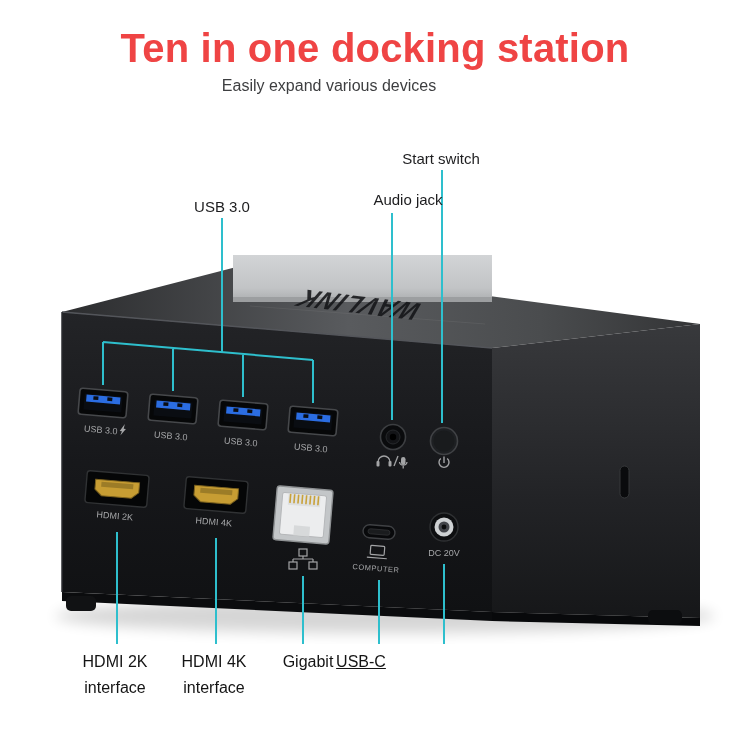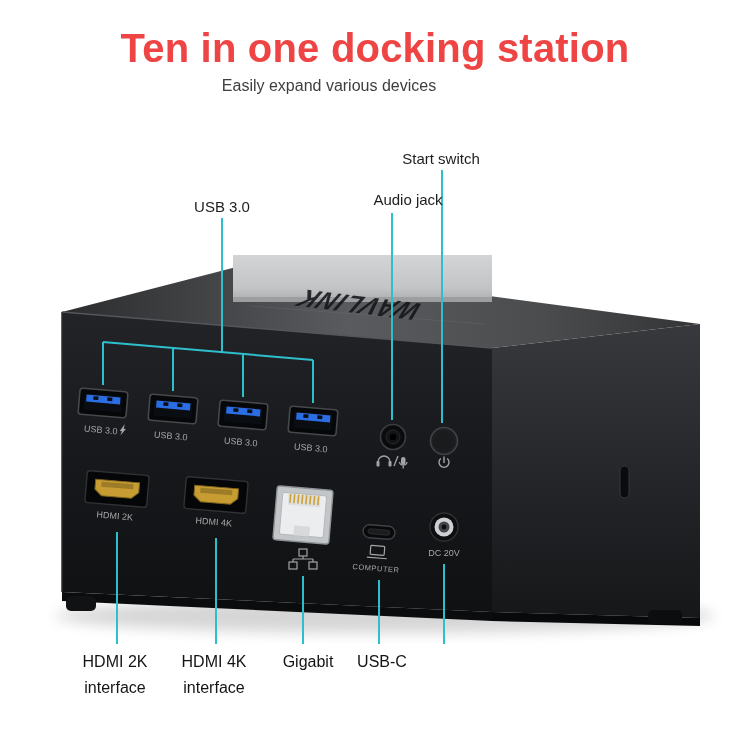--- a/index.html
+++ b/index.html
@@ -213,17 +213,17 @@
   <div>HDMI 2K</div>
   <div>interface</div>
 </div>
 <div class="blbl" style="left:214px; top:649px;">
   <div>HDMI 4K</div>
   <div>interface</div>
 </div>
 <div class="blbl" style="left:308px; top:649px;">
   <div>Gigabit</div>
 </div>
-<div class="blbl" style="left:382px; top:649px;">
+<div class="blbl" style="left:361px; top:649px;text-decoration:underline;">
   <div>USB-C</div>
 </div>
 <div class="blbl" style="left:442px; top:649px;">
 </div>
 
 </body></html>

